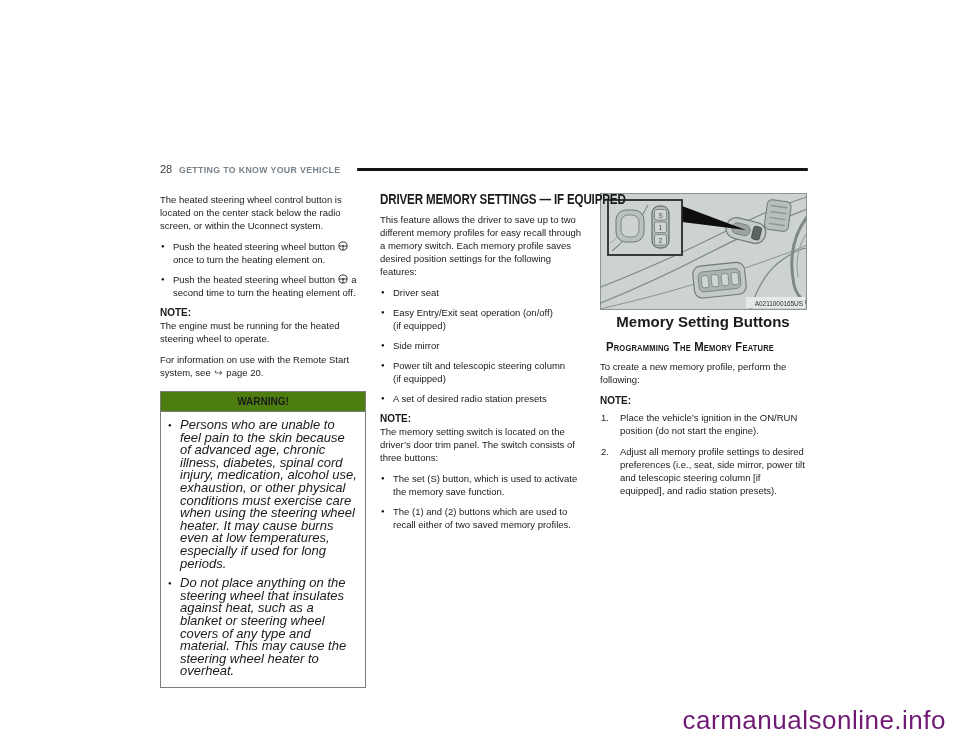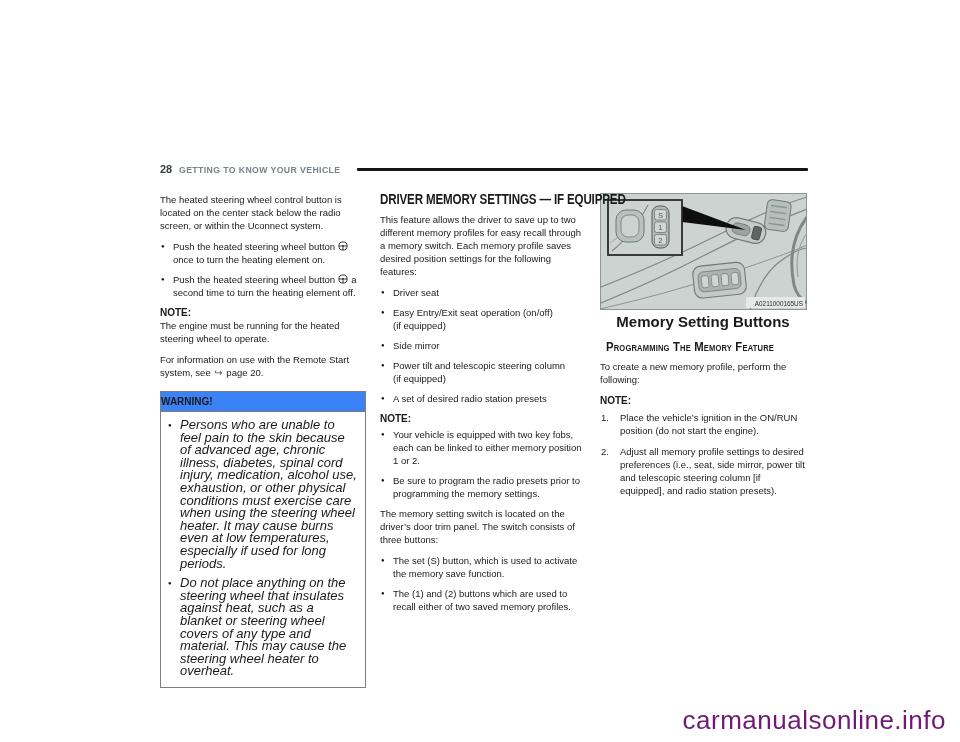--- a/index.html
+++ b/index.html
@@ -4,39 +4,39 @@
 <style>
   html,body { margin:0; padding:0; background:#ffffff; }
   .page {
     position:relative; width:960px; height:742px; background:#ffffff;
     font-family:"Liberation Sans", sans-serif; color:#1a1a1a; overflow:hidden;
   }
   .content { position:absolute; left:160px; top:162px; width:648px; }
 
   
   .pagehead { display:flex; align-items:center; height:14px; }
-  .pgnum { font-size:11px; font-weight:bold; color:#3c4146; margin-right:7px; }
+  .pgnum { font-size:11px; font-weight:normal; color:#3c4146; margin-right:7px; }
   .pgtitle { font-size:9.5px; font-weight:bold; color:#78828a; letter-spacing:.4px;
              display:inline-block; transform:scaleX(.92); transform-origin:left; white-space:nowrap; }
   .pgrule { flex:1; height:3px; background:#141414; margin-left:2px; border-radius:1px; }
 
   
   .columns { display:flex; gap:14px; margin-top:17px; }
   .col { width:206px; font-size:9.5px; line-height:13px; }
 
   p.body { margin:0 0 8px 0; }
   .notelbl { margin:2px 0 0 0; font-weight:bold; font-size:10px; }
   ul.blist { list-style:none; margin:0 0 2px 0; padding:0; }
   ul.blist > li { position:relative; padding-left:13px; margin:0 0 7px 0; }
   ul.blist > li::before { content:"\25CF"; position:absolute; left:1px; top:0px; font-size:6px; color:#111; }
   .preline { white-space:pre-line; }
 
   
   .warnbox { margin-top:12px; border:1px solid #7d7d7d; }
-  .warnhead { background:#3b82f6; border-bottom:1px solid #7d7d7d; 
+  .warnhead { background:#4d7c0f; border-bottom:1px solid #7d7d7d; text-align:center;
               font-weight:bold; font-size:10px; padding:3px 0; }
   .warnbody { padding:7px 8px 2px 6px; font-size:13px; line-height:12.6px;font-style:italic; }
   .warnbody li { margin-bottom:8px; }
 
   
   h2.sect { margin:0 0 7px 0; }
   h2.sect span { display:inline-block; transform:scaleX(.80); transform-origin:left;
                  white-space:nowrap; font-size:14.5px; font-weight:800; letter-spacing:-.2px; }
   h3.subsect { margin:12px 0 6px 0;text-align:right; }
   h3.subsect span { display:inline-block; transform:scaleX(.84); transform-origin:left;
@@ -116,24 +116,20 @@
         <ul class="blist">
           <li><span class="preline">Driver seat</span></li>
           <li><span class="preline">Easy Entry/Exit seat operation (on/off)
 (if equipped)</span></li>
           <li><span class="preline">Side mirror</span></li>
           <li><span class="preline">Power tilt and telescopic steering column
 (if equipped)</span></li>
           <li><span class="preline">A set of desired radio station presets</span></li>
         </ul>
         <p class="notelbl">NOTE:</p>
-        <ul class="blist" style="margin-top:3px;">
-          <li><span>Your vehicle is equipped with two key fobs, each can be linked to either memory position 1 or 2.</span></li>
-          <li><span>Be sure to program the radio presets prior to programming the memory settings.</span></li>
-        </ul>
         <p class="body">The memory setting switch is located on the driver’s door trim panel. The switch consists of three buttons:</p>
         <ul class="blist">
           <li><span>The set (S) button, which is used to activate the memory save function.</span></li>
           <li><span>The (1) and (2) buttons which are used to recall either of two saved memory profiles.</span></li>
         </ul>
       </div>
 
       <div class="col">
         <figure>
           <svg width="207" height="117" viewBox="0 0 207 117">

